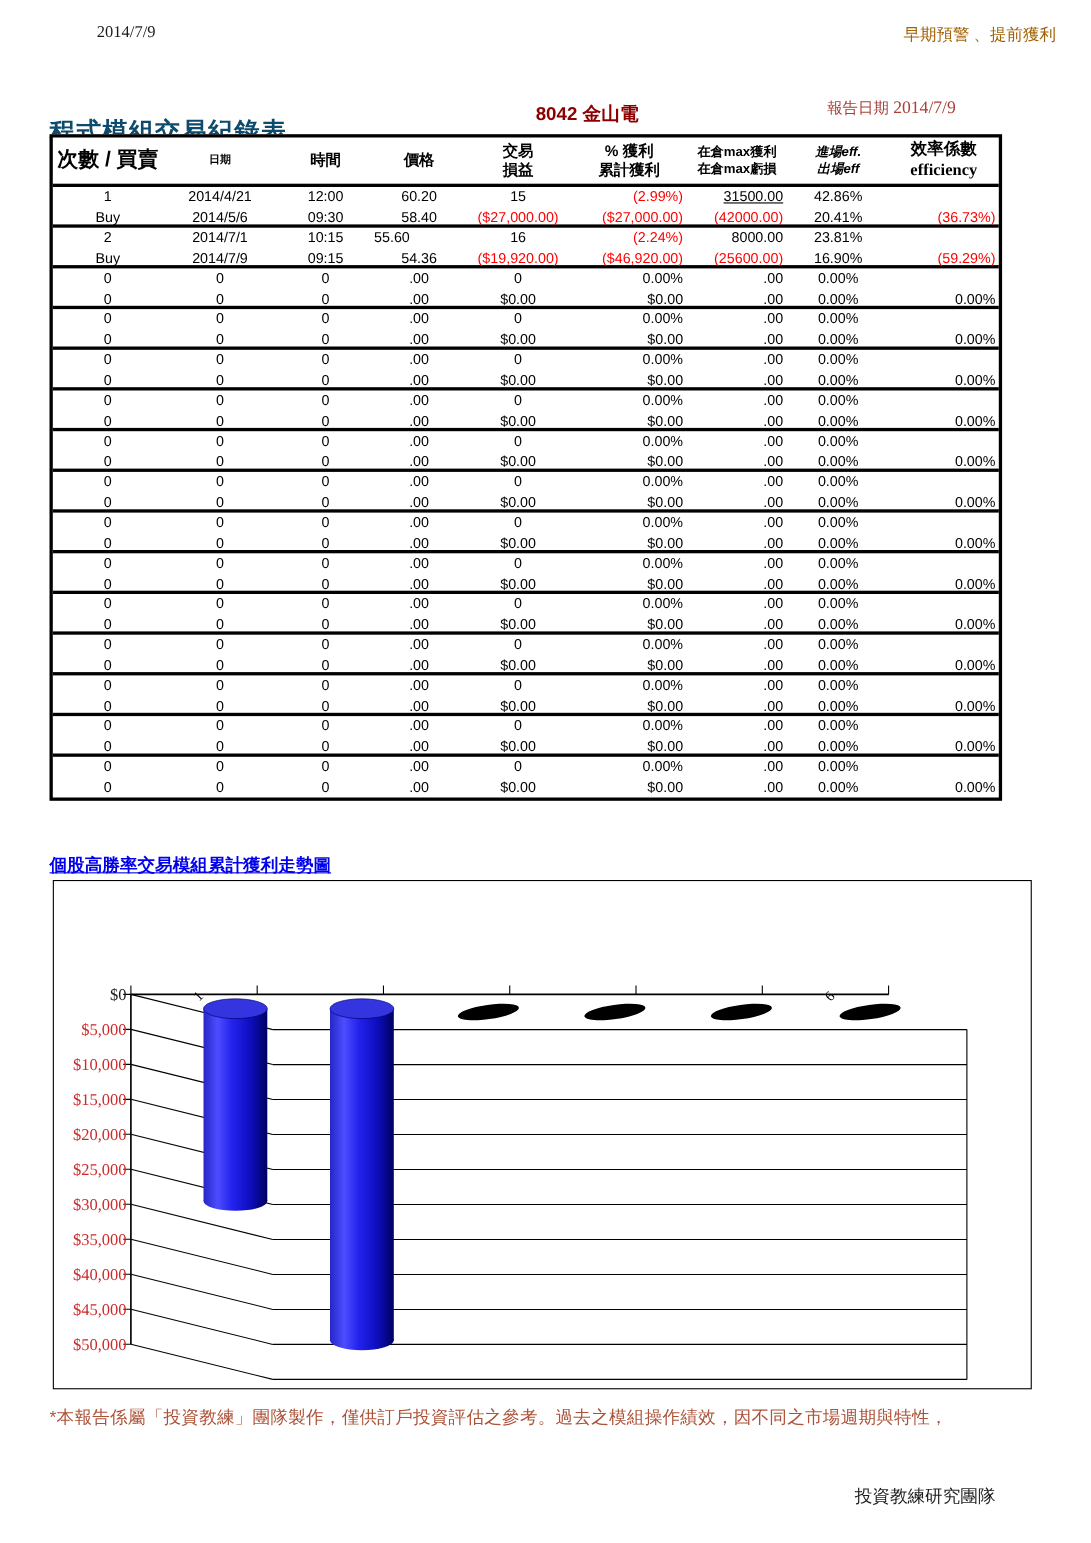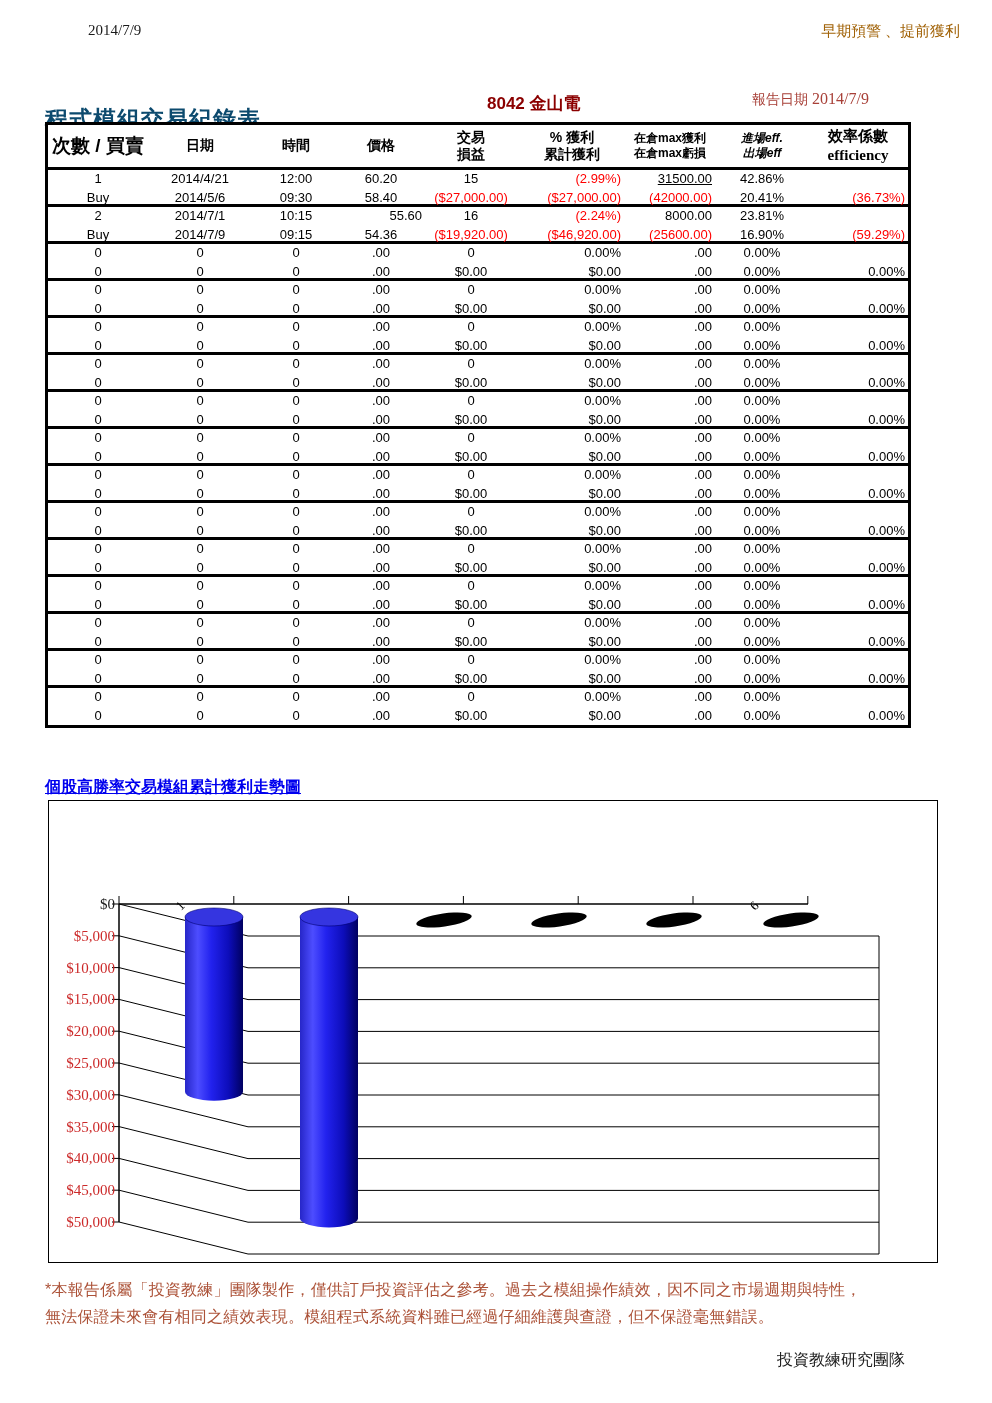--- a/index.html
+++ b/index.html
@@ -55,21 +55,21 @@
   <div class="abs" id="stock-code" style="color: rgb(139, 0, 0);">8042 金山電</div>
   <div class="abs" id="report-date-wrap" style="color: rgb(168, 64, 56);">
     <span id="report-date-label">報告日期</span><span id="report-date">2014/7/9</span>
   </div>
 
   <div class="abs" id="trade-table">
     <div id="table-header">
         <div class="hcell" style="width: 100px; font-size: 19px;">
           <div>次數 / 買賣</div>
         </div>
-        <div class="hcell" style="width: 104px; font-size: 14px;">
+        <div class="hcell" style="width: 104px; font-size: 10px;">
           <div>日期</div>
         </div>
         <div class="hcell" style="width: 88px; font-size: 14px;">
           <div>時間</div>
         </div>
         <div class="hcell" style="width: 82px; font-size: 14px;">
           <div>價格</div>
         </div>
         <div class="hcell" style="width: 98px; font-size: 14px;">
           <div>交易</div>
@@ -115,21 +115,21 @@
             <div class="tcell red" style="width: 92px; text-align: right; padding-right: 4px;">(42000.00)</div>
             <div class="tcell" style="width: 92px; text-align: center;">20.41%</div>
             <div class="tcell red" style="width: 100px; text-align: right; padding-right: 3px;">(36.73%)</div>
           </div>
         </div>
         <div class="block">
           <div class="trow">
             <div class="tcell" style="width: 100px; text-align: center;">2</div>
             <div class="tcell" style="width: 104px; text-align: center;">2014/7/1</div>
             <div class="tcell" style="width: 88px; text-align: center;">10:15</div>
-            <div class="tcell" style="width: 82px; text-align: right;">55.60</div>
+            <div class="tcell" style="width: 82px; text-align: left;">55.60</div>
             <div class="tcell" style="width: 98px; text-align: center;">16</div>
             <div class="tcell red" style="width: 104px; text-align: right; padding-right: 3px;">(2.24%)</div>
             <div class="tcell" style="width: 92px; text-align: right; padding-right: 4px;">8000.00</div>
             <div class="tcell" style="width: 92px; text-align: center;">23.81%</div>
             <div class="tcell" style="width: 100px; text-align: right; padding-right: 3px;"></div>
           </div>
           <div class="trow">
             <div class="tcell" style="width: 100px; text-align: center;">Buy</div>
             <div class="tcell" style="width: 104px; text-align: center;">2014/7/9</div>
             <div class="tcell" style="width: 88px; text-align: center;">09:15</div>
@@ -532,16 +532,15 @@
         <rect x="251" y="116" width="58" height="301.4112" fill="url(#cyl)"></rect>
         <ellipse cx="280" cy="116" rx="29" ry="9" fill="#3535e0" stroke="#000070" stroke-width="0.6"></ellipse>
         <ellipse cx="395" cy="119" rx="28" ry="6.5" fill="#000000" transform="rotate(-8 395 119)"></ellipse>
         <ellipse cx="510" cy="119" rx="28" ry="6.5" fill="#000000" transform="rotate(-8 510 119)"></ellipse>
         <ellipse cx="625" cy="119" rx="28" ry="6.5" fill="#000000" transform="rotate(-8 625 119)"></ellipse>
         <ellipse cx="742" cy="119" rx="28" ry="6.5" fill="#000000" transform="rotate(-8 742 119)"></ellipse>
       </svg>
   </div>
 
   <div class="abs disclaimer" id="disclaimer-line-1" style="color: rgb(172, 82, 56);">*本報告係屬「投資教練」團隊製作，僅供訂戶投資評估之參考。過去之模組操作績效，因不同之市場週期與特性，</div>
-  <div class="abs disclaimer" id="disclaimer-line-2" style="color: rgb(172, 82, 56);">無法保證未來會有相同之績效表現。模組程式系統資料雖已經過仔細維護與查證，但不保證毫無錯誤。</div>
   <div class="abs" id="footer-right">投資教練研究團隊</div>
 
 </div>
 
 </body></html>

